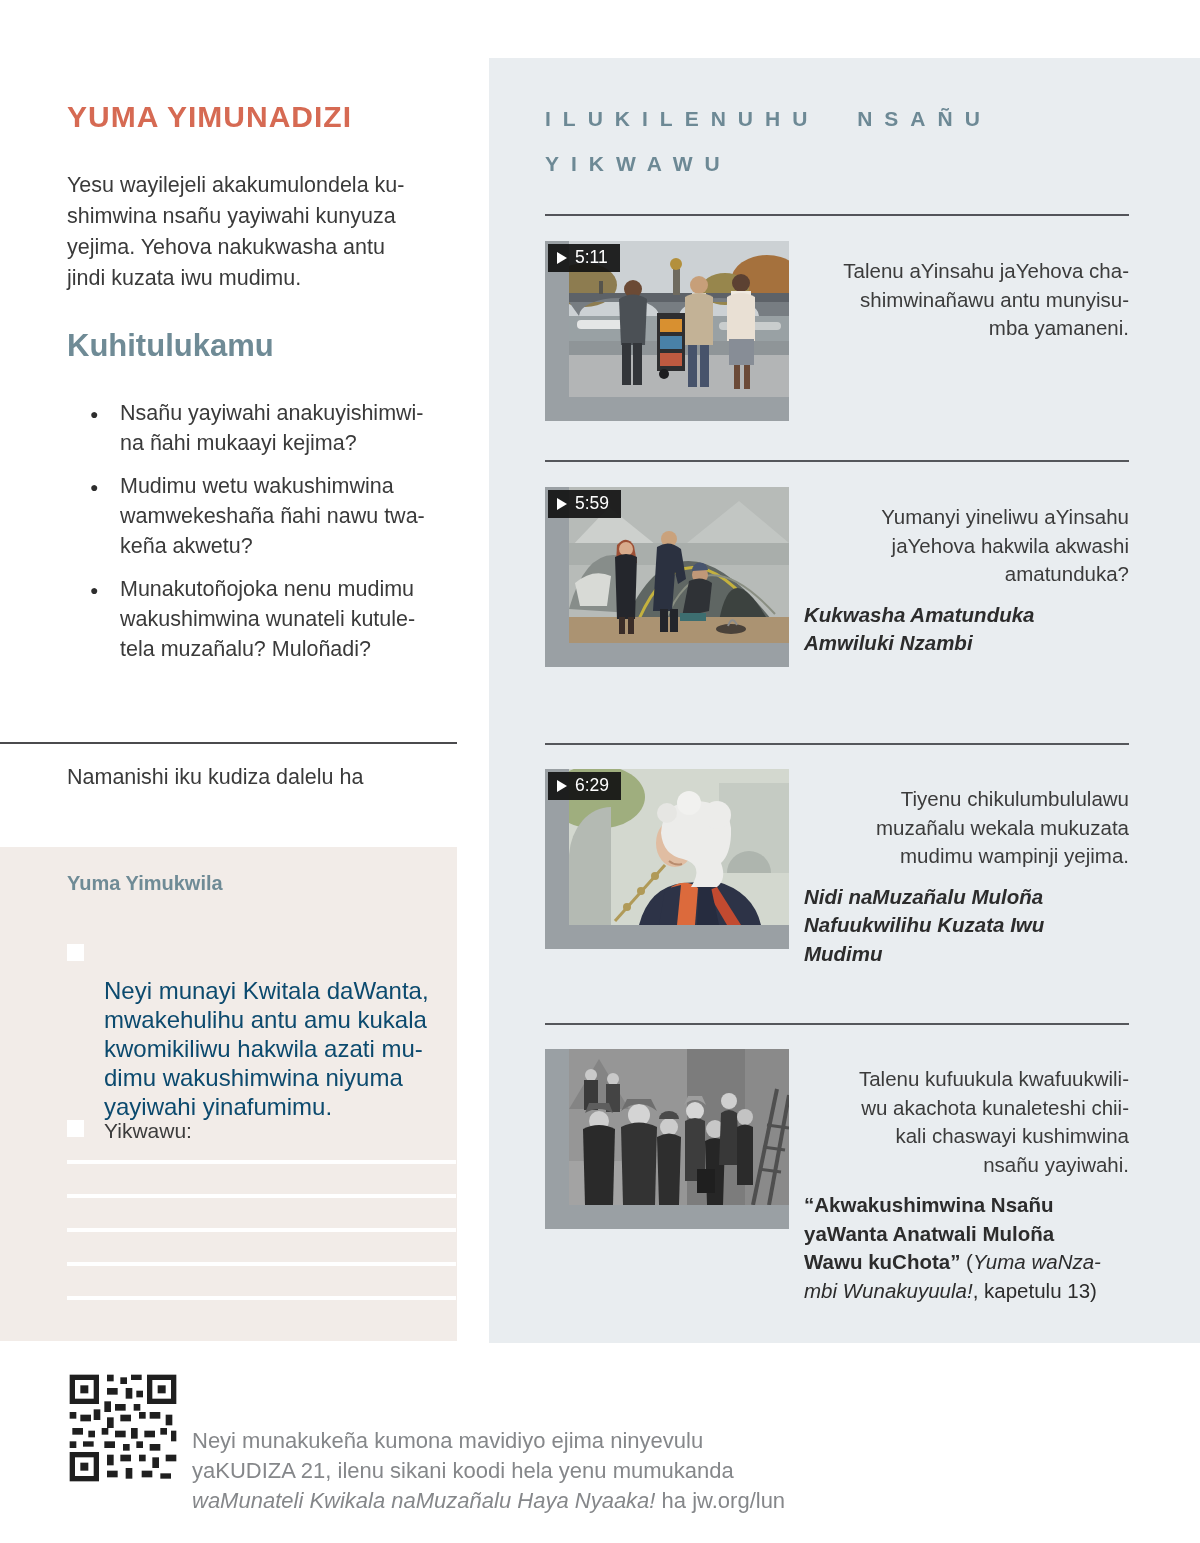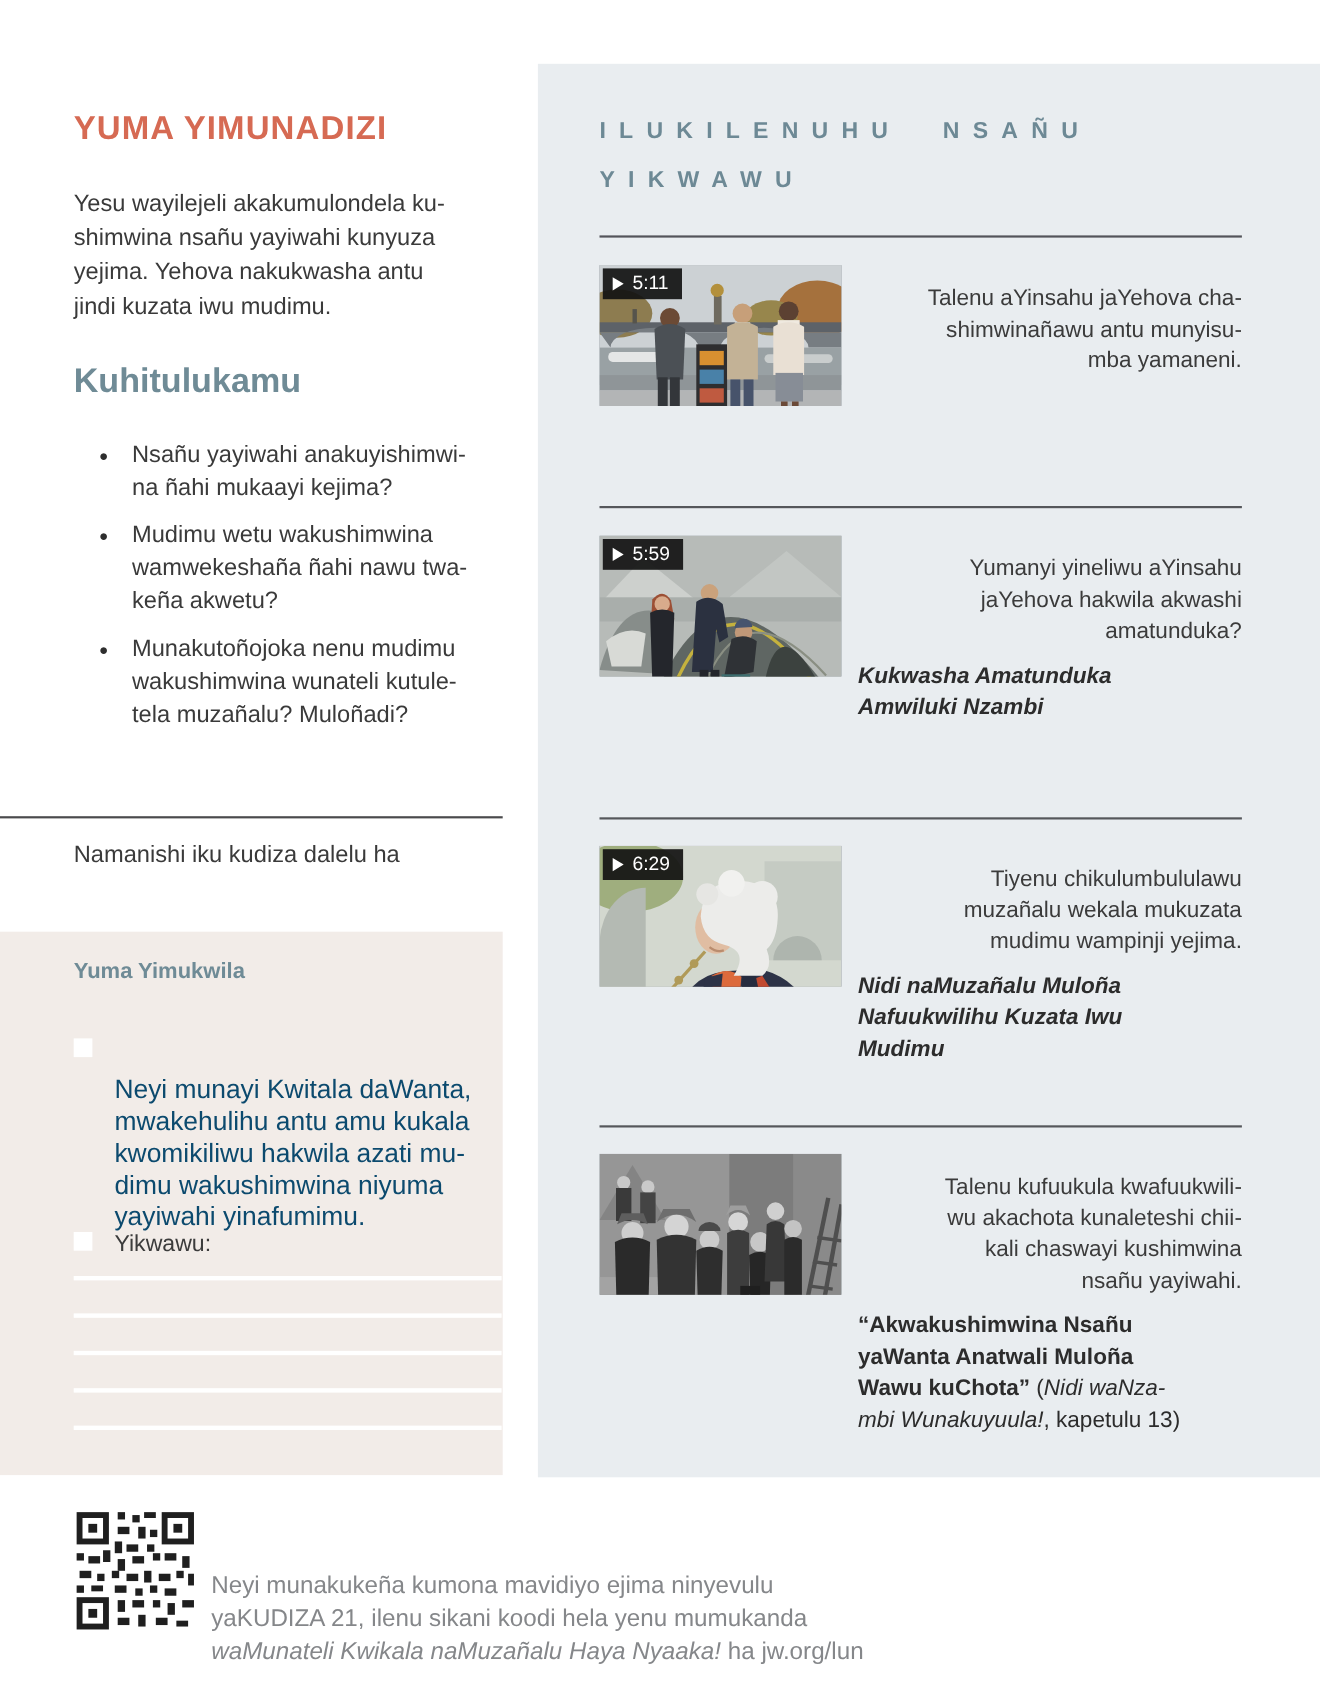--- a/index.html
+++ b/index.html
@@ -28,21 +28,21 @@
   .box-item2{left:104px;top:1116px;width:345px;font-size:21px;line-height:29px;color:#3c3c3c;}
   .wline{left:67px;width:389px;height:4px;background:#ffffff;}
 
   
   .panel{left:489px;top:58px;width:711px;height:1285px;background:#e9edf0;}
   .right-h{left:545px;top:96px;width:600px;font-size:21px;font-weight:700;color:#6d8995;
            letter-spacing:12px;word-spacing:20px;line-height:45px;}
   .rule-head{left:545px;top:214px;width:584px;height:2px;background:#53545a;}
   .sep{left:545px;width:584px;height:2px;background:#55575b;}
   .entry{left:545px;width:584px;display:flex;gap:15px;}
-  .thumb{position:relative;width:220px;height:128px;flex:0 0 220px;overflow:hidden;background:#9aa0a4;}
+  .thumb{position:relative;width:220px;height:180px;flex:0 0 220px;overflow:hidden;background:#9aa0a4;padding-left:24px;}
   .thumb svg{display:block;width:220px;height:156px;}
   .badge{position:absolute;top:3px;left:3px;display:flex;align-items:center;gap:8px;
          background:rgba(18,18,18,0.92);color:#ffffff;padding:3px 12px 4px 9px;font-size:17.5px;}
   .play{width:0;height:0;border-left:10px solid #ffffff;border-top:6px solid transparent;
         border-bottom:6px solid transparent;}
   .etext{width:349px;}
   .desc{margin:16px 0 12px 0;font-size:20.5px;line-height:28.5px;color:#3b3b3b;text-align:right;}
   .vtitle{margin:0;font-size:20.5px;line-height:28.5px;font-weight:700;font-style:italic;color:#2c2c2c;}
   .vtitle4{margin:0;font-size:20.5px;line-height:28.5px;color:#2c2c2c;}
   .b{font-weight:700;}
@@ -276,21 +276,21 @@
         <rect x="128" y="120" width="18" height="24" fill="#1f1f1f"></rect>
       </svg>
     </div>
     <div class="etext">
       <p class="desc ml">Talenu kufuukula kwafuukwili-
 wu akachota kunaleteshi chii-
 kali chaswayi kushimwina
 nsañu yayiwahi.</p>
       <p class="vtitle4"><span class="b">“Akwakushimwina Nsañu</span><br>
         <span class="b">yaWanta Anatwali Muloña</span><br>
-        <span class="b">Wawu kuChota” </span><span>(</span><span class="i">Nidi waNza-</span><br>
+        <span class="b">Wawu kuChota” </span><span>(</span><span class="i">Yuma waNza-</span><br>
         <span class="i">mbi Wunakuyuula!</span><span>, kapetulu 13)</span>
       </p>
     </div>
   </div>
 
   <div class="abs qr">
     <svg viewBox="0 0 84 84">
       <rect width="84" height="84" fill="#ffffff"></rect>
       <g fill="#1f1f1f">
         <rect x="2" y="2" width="22" height="22"></rect>

